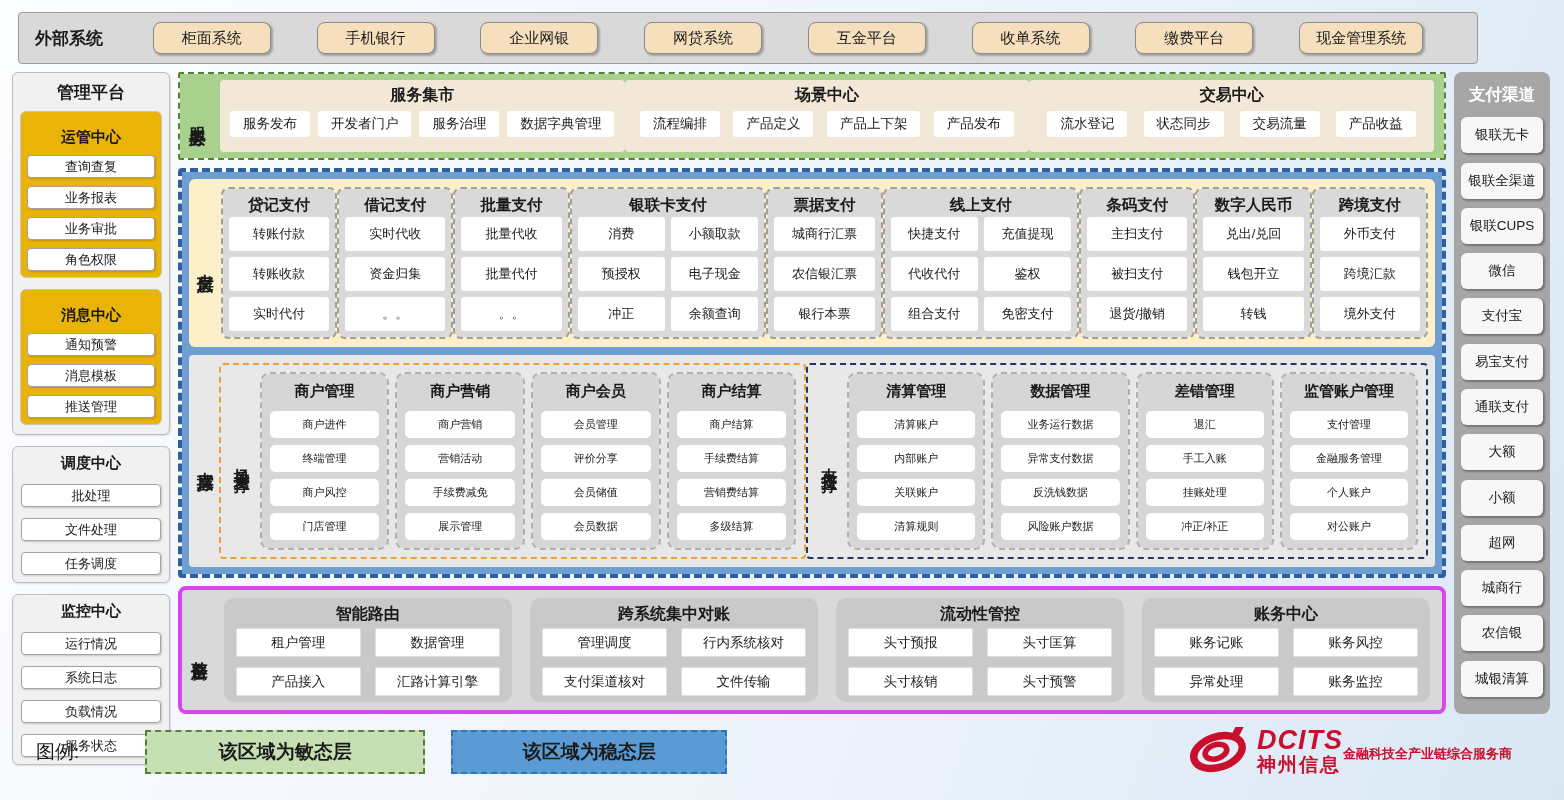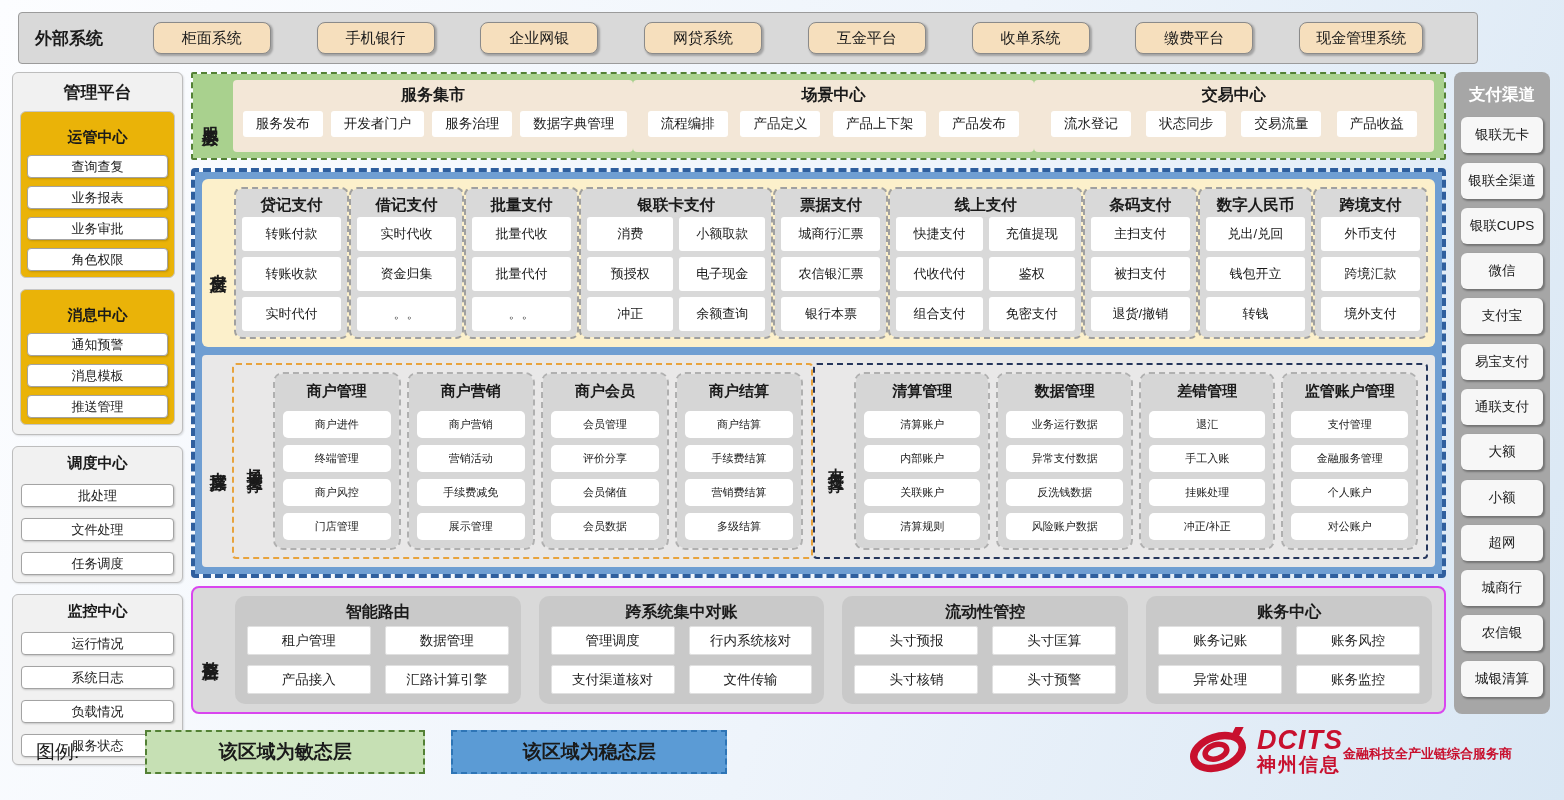--- a/index.html
+++ b/index.html
@@ -24,21 +24,21 @@
     background: #f6dfbd; border: 1px solid #8a8a8a; border-radius: 8px;
     min-width: 118px; height: 32px; padding: 0 16px;
     display: flex; align-items: center; justify-content: center;
     font-size: 15px; box-shadow: 1.5px 1.5px 2px rgba(0,0,0,.25); white-space: nowrap;
   }
 
   
   .mid { display: flex; gap: 8px; margin-top: 8px; height: 642px; flex: none; }
 
   
-  .left { width: 171px; display: flex; flex-direction: column; gap: 11px; flex: none; }
+  .left { width: 158px; display: flex; flex-direction: column; gap: 11px; flex: none; }
   .mg-box { background: #f1f1f1; border: 1px solid #bdbdbd; border-radius: 6px; padding: 5px 7px 7px; box-shadow: 1px 1px 2px rgba(0,0,0,.12); }
   .mg-title { text-align: center; font-weight: bold; font-size: 17px; margin: 3px 0 7px; }
   .mg-group { background: #eab308; border: 1px solid #c6c6c6; border-radius: 6px; padding: 14px 5px 6px; margin-bottom: 11px; }
   .mg-group:last-child { margin-bottom: 2px; }
   .mg-group-title { text-align: center; font-weight: bold; font-size: 15px; margin: 2px 0 4px; white-space: nowrap; }
   .mg-item {
     background: #fff; border: 1px solid #a3a3a3; border-radius: 4px;
     height: 23px; line-height: 21px; text-align: center; font-size: 13px;
     margin: 8px 1px 0; box-shadow: 1px 1px 2px rgba(0,0,0,.18); white-space: nowrap;
   }
@@ -103,21 +103,21 @@
     flex: 1; background: #d6d6d6; background-clip: padding-box;
     border: 2px dashed #b0b0b0; border-radius: 10px;
     padding: 4px 8px 8px; display: flex; flex-direction: column; min-width: 0;
   }
   .sup-group-title { text-align: center; font-weight: bold; font-size: 15px; height: 26px; line-height: 26px; white-space: nowrap; }
   .sup-chip { background: #fff; border-radius: 5px; flex: 1; margin-top: 7px; display: flex; align-items: center; justify-content: center; font-size: 11px; white-space: nowrap; min-width: 0; }
 
   
   .integration-layer {
     height: 128px; flex: none; margin-top: 8px;
-    background: #d9d9d9; border-radius: 8px; border: 2px solid #d946ef;
+    background: #d9d9d9; border-radius: 8px; border: 4px solid #d946ef;
     display: flex; align-items: center; padding: 8px 12px 8px 8px; gap: 16px;
   }
   .int-panels { flex: 1; display: flex; gap: 18px; min-width: 0; align-self: stretch; }
   .int-panel { flex: 1; background: #c9c9c9; border-radius: 10px; padding: 2px 12px 8px; min-width: 0; }
   .int-title { text-align: center; font-weight: bold; font-size: 16px; height: 28px; line-height: 28px; white-space: nowrap; }
   .int-grid { display: grid; grid-template-columns: 1fr 1fr; gap: 10px 14px; }
   .int-chip { background: #fff; border-radius: 2px; height: 29px; display: flex; align-items: center; justify-content: center; font-size: 13.5px; white-space: nowrap; border: 1px solid #e0e0e0; }
 
   
   .right { width: 96px; flex: none; background: #a6a6a6; border-radius: 8px; padding: 8px 6px; display: flex; flex-direction: column; }

